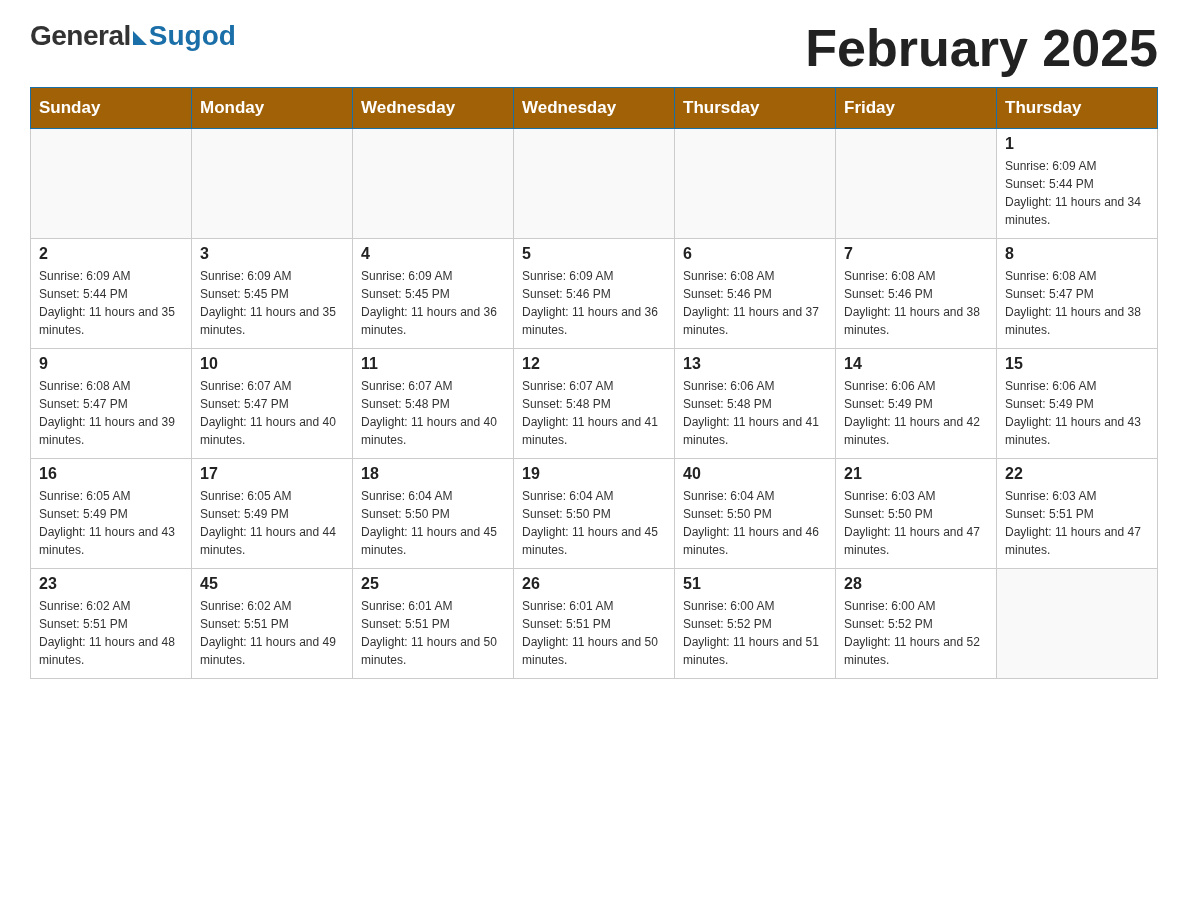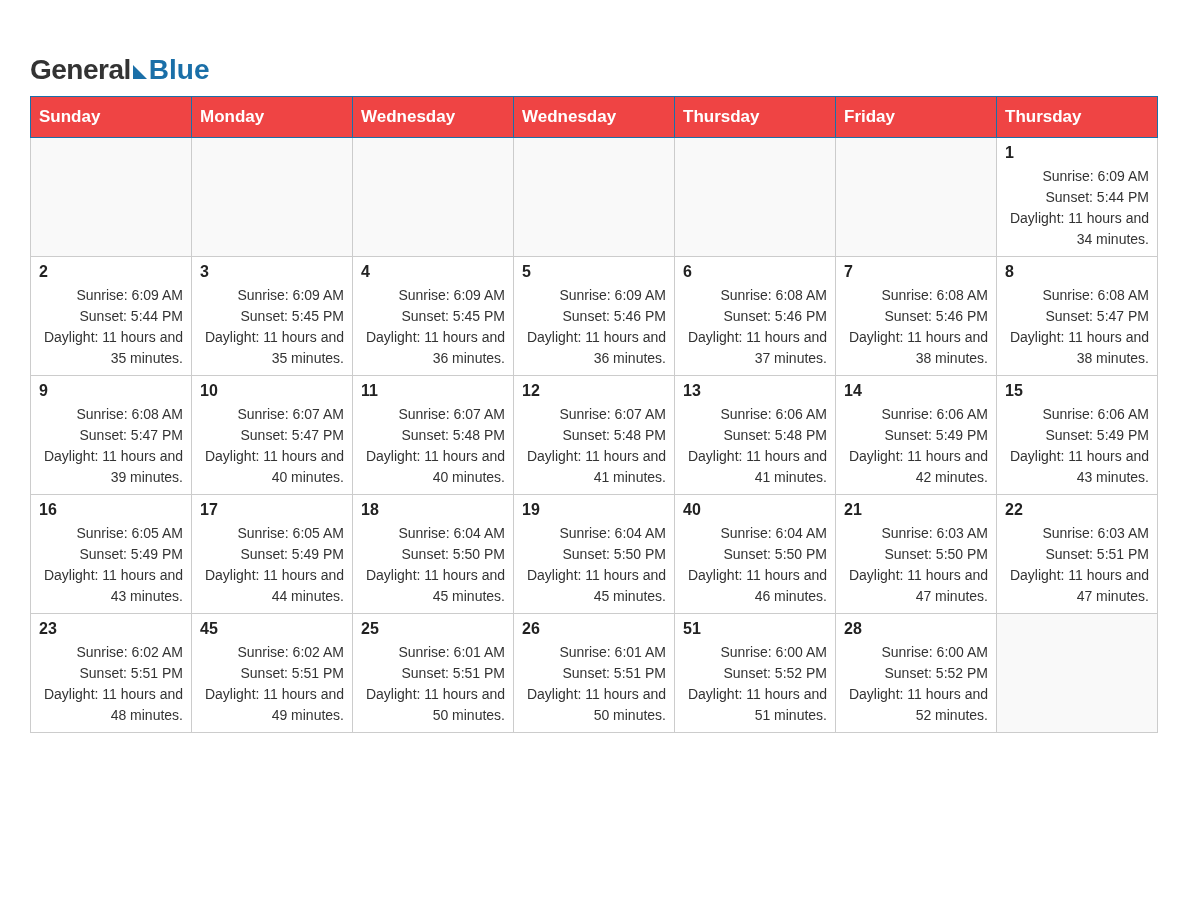--- a/index.html
+++ b/index.html
@@ -8,21 +8,20 @@
       background: #fff;
       padding: 20px 30px;
       width: 1188px;
       min-height: 918px;
     }
     .header-area {
       display: flex;
       justify-content: space-between;
       align-items: flex-start;
       margin-bottom: 10px;
-      margin-top: 34px;
     }
     .logo {
       display: flex;
       flex-direction: column;
       align-items: flex-start;
     }
     .logo-text {
       display: flex;
       align-items: center;
     }
@@ -60,21 +59,21 @@
       font-size: 22px;
       color: #555;
       margin-top: 4px;
     }
     .calendar {
       width: 100%;
       border-collapse: collapse;
       margin-top: 10px;
     }
     .calendar thead th {
-      background-color: #ef4444;
+      background-color: #a16207;
       color: #fff;
       font-size: 17px;
       font-weight: bold;
       padding: 10px 8px;
       text-align: left;
       border: 1px solid #1a6fa8;
     }
     .calendar tbody td {
       border: 1px solid #ccc;
       vertical-align: top;
@@ -83,44 +82,44 @@
       height: 110px;
     }
     .day-number {
       font-size: 16px;
       font-weight: bold;
       color: #222;
       display: block;
       margin-bottom: 4px;
     }
     .day-info {
-      font-size: 14px;
+      font-size: 12px;
       color: #333;
       line-height: 1.5;
-      text-align: right;
     }
     .empty-cell {
       background: #f9f9f9;
     }
     .row-separator td {
       border-top: 2px solid #1a6fa8;
     }
   </style>
 </head>
 <body>
 
 <div class="header-area">
   <div class="logo">
     <div class="logo-text">
       <span class="logo-general">General</span>
       <div class="logo-arrow"></div>
-      <span class="logo-blue">Blue</span>
+      <span class="logo-blue">Sugod</span>
     </div>
   </div>
   <div class="title-area">
+    <div class="month-title">February 2025</div>
   </div>
 </div>
 
 <table class="calendar">
   <thead>
     <tr>
     <th>Sunday</th>
         <th>Monday</th>
         <th>Wednesday</th>
         <th>Wednesday</th>

